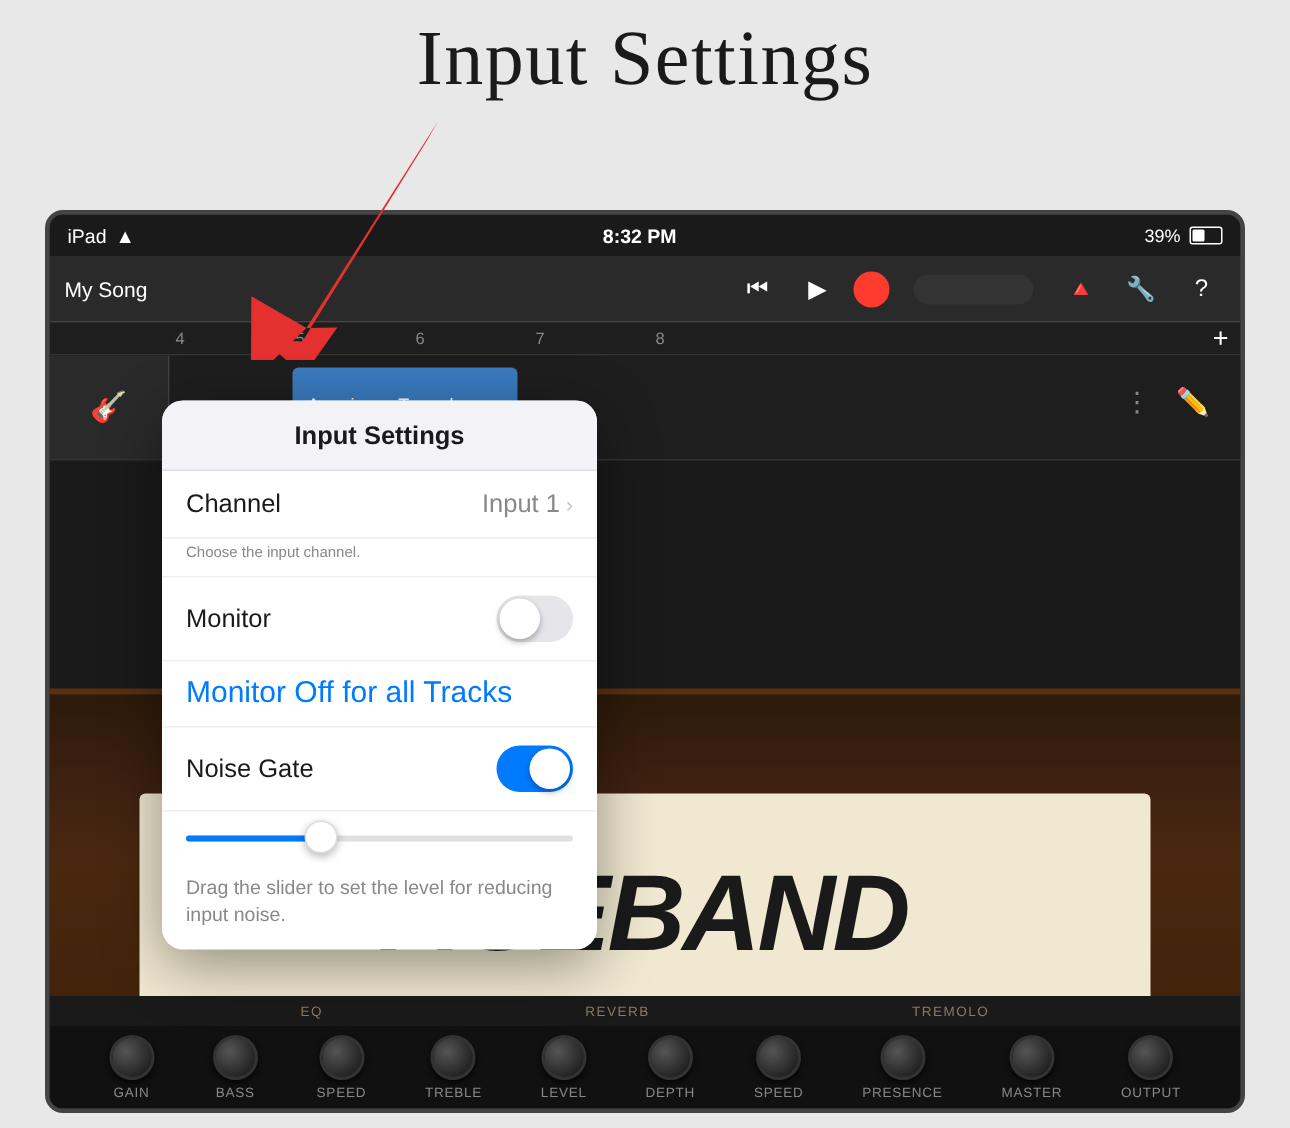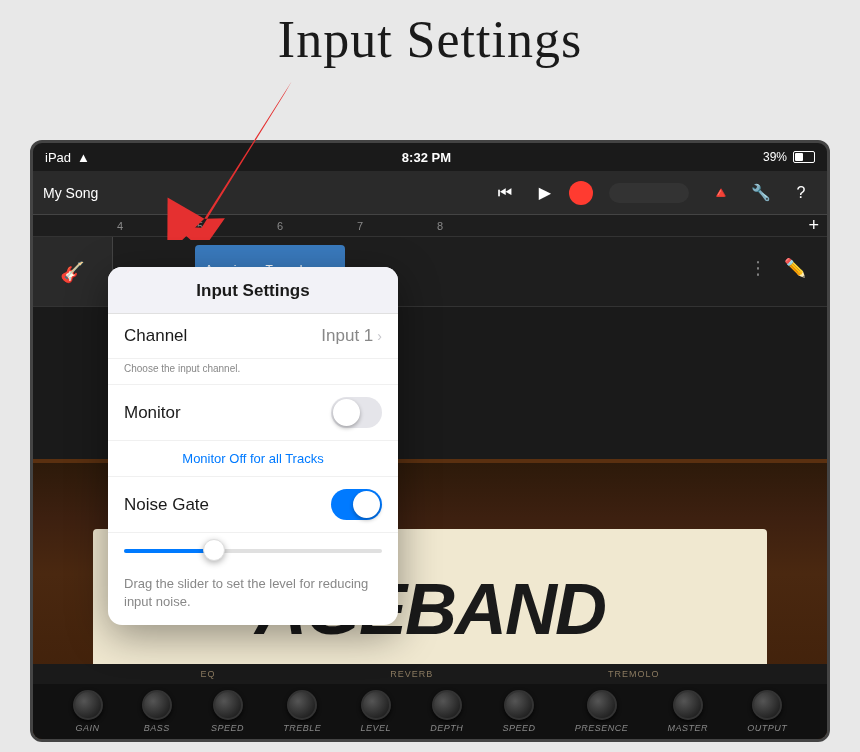--- a/index.html
+++ b/index.html
@@ -218,21 +218,20 @@
       position: absolute;
       bottom: 0;
       left: 0;
       right: 0;
       height: 55px;
       background: #111;
       display: flex;
       align-items: center;
       justify-content: space-around;
       padding: 0 20px;
-      font-style: italic;
     }
 
     .knob-group {
       display: flex;
       flex-direction: column;
       align-items: center;
       gap: 3px;
     }
 
     .knob {
@@ -352,24 +351,23 @@
       transition: left 0.2s;
     }
 
     .toggle-switch.on .toggle-thumb {
       left: 22px;
     }
 
     
     .monitor-off-link {
       padding: 10px 16px;
-      text-align: center;
       border-bottom: 1px solid #f0f0f0;
       color: #007aff;
-      font-size: 13px;
+      font-size: 20px;
     }
 
     
     .popover-desc {
       padding: 8px 16px 12px;
       font-size: 13px;
       color: #888;
       border-bottom: 1px solid #f0f0f0;
       line-height: 1.4;
     }

